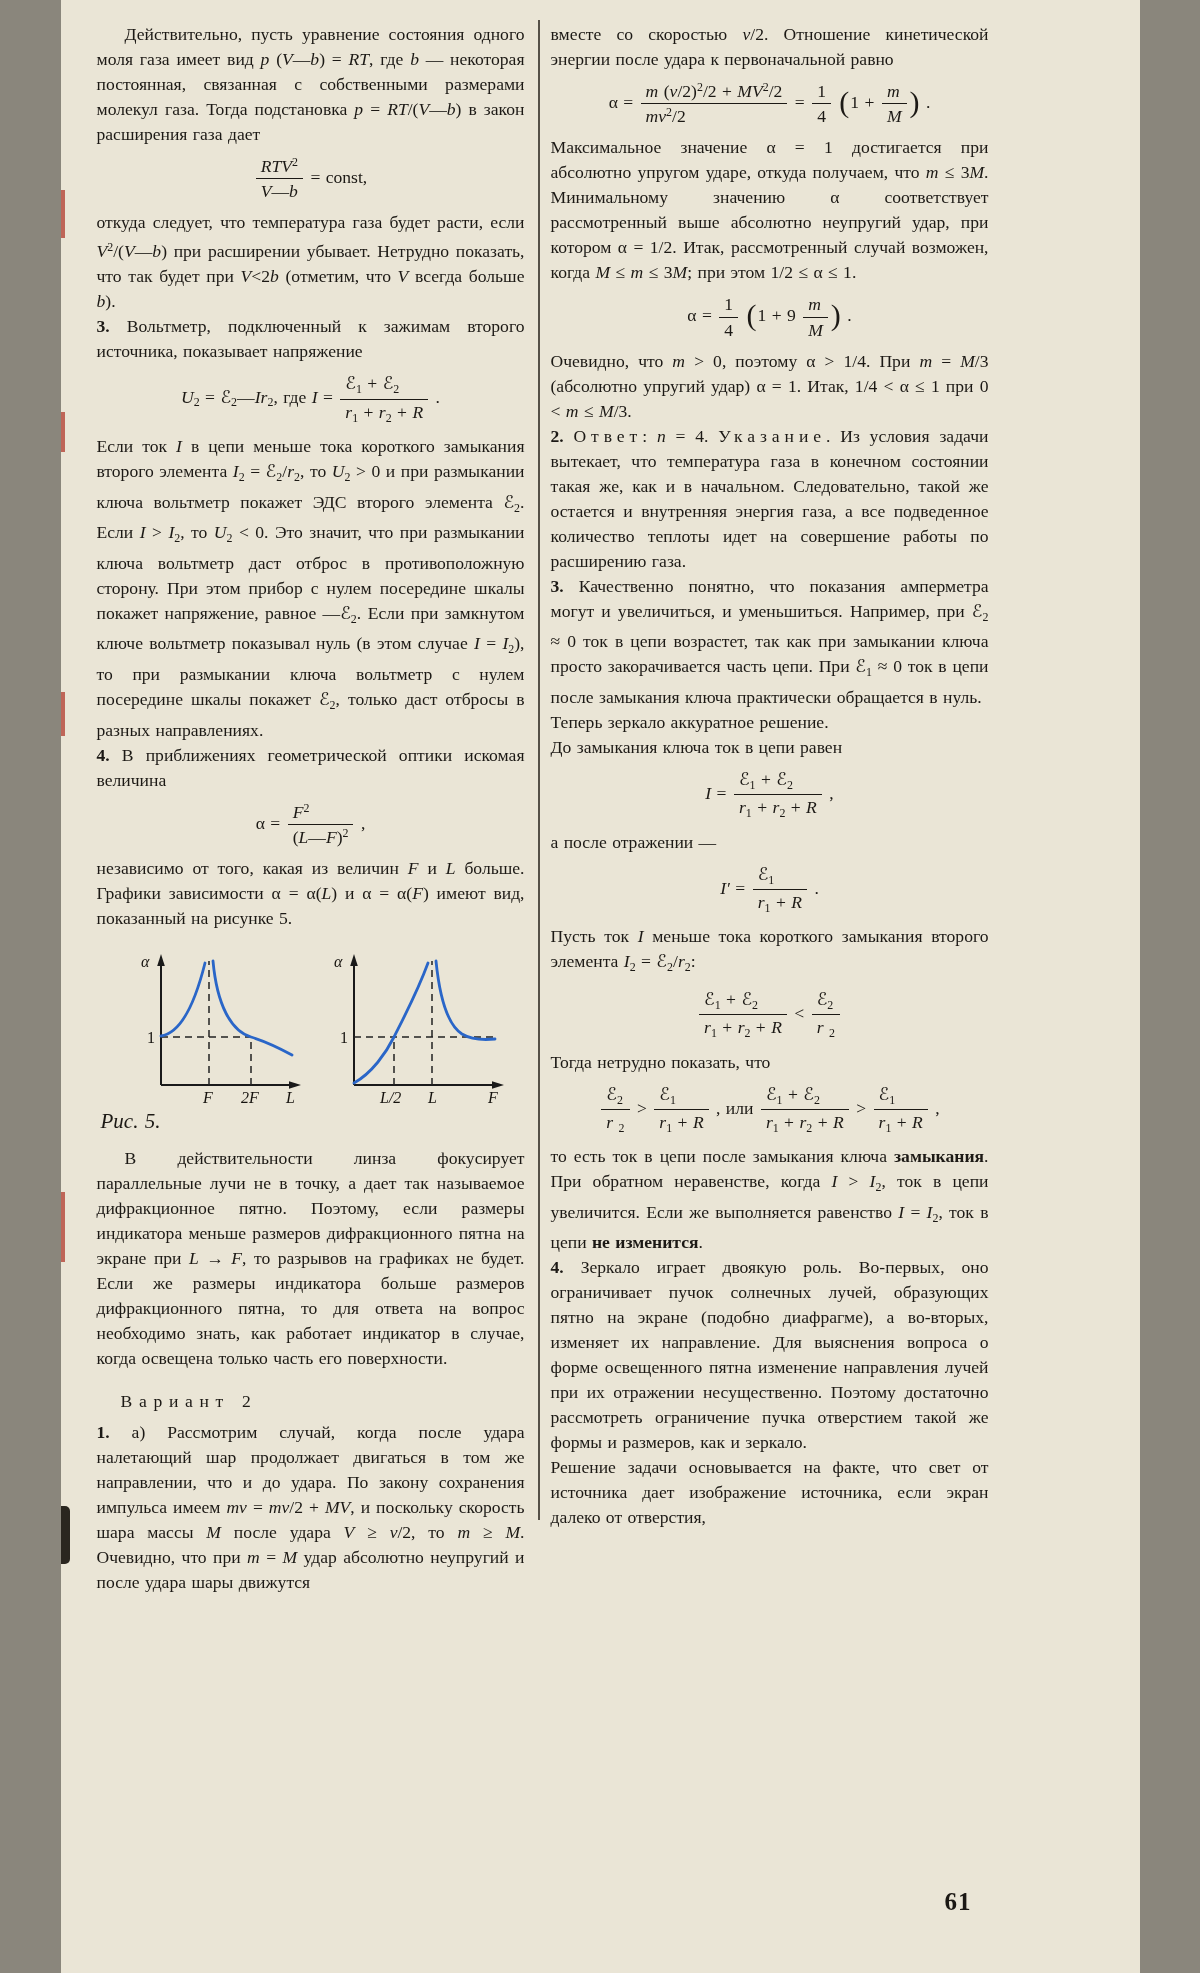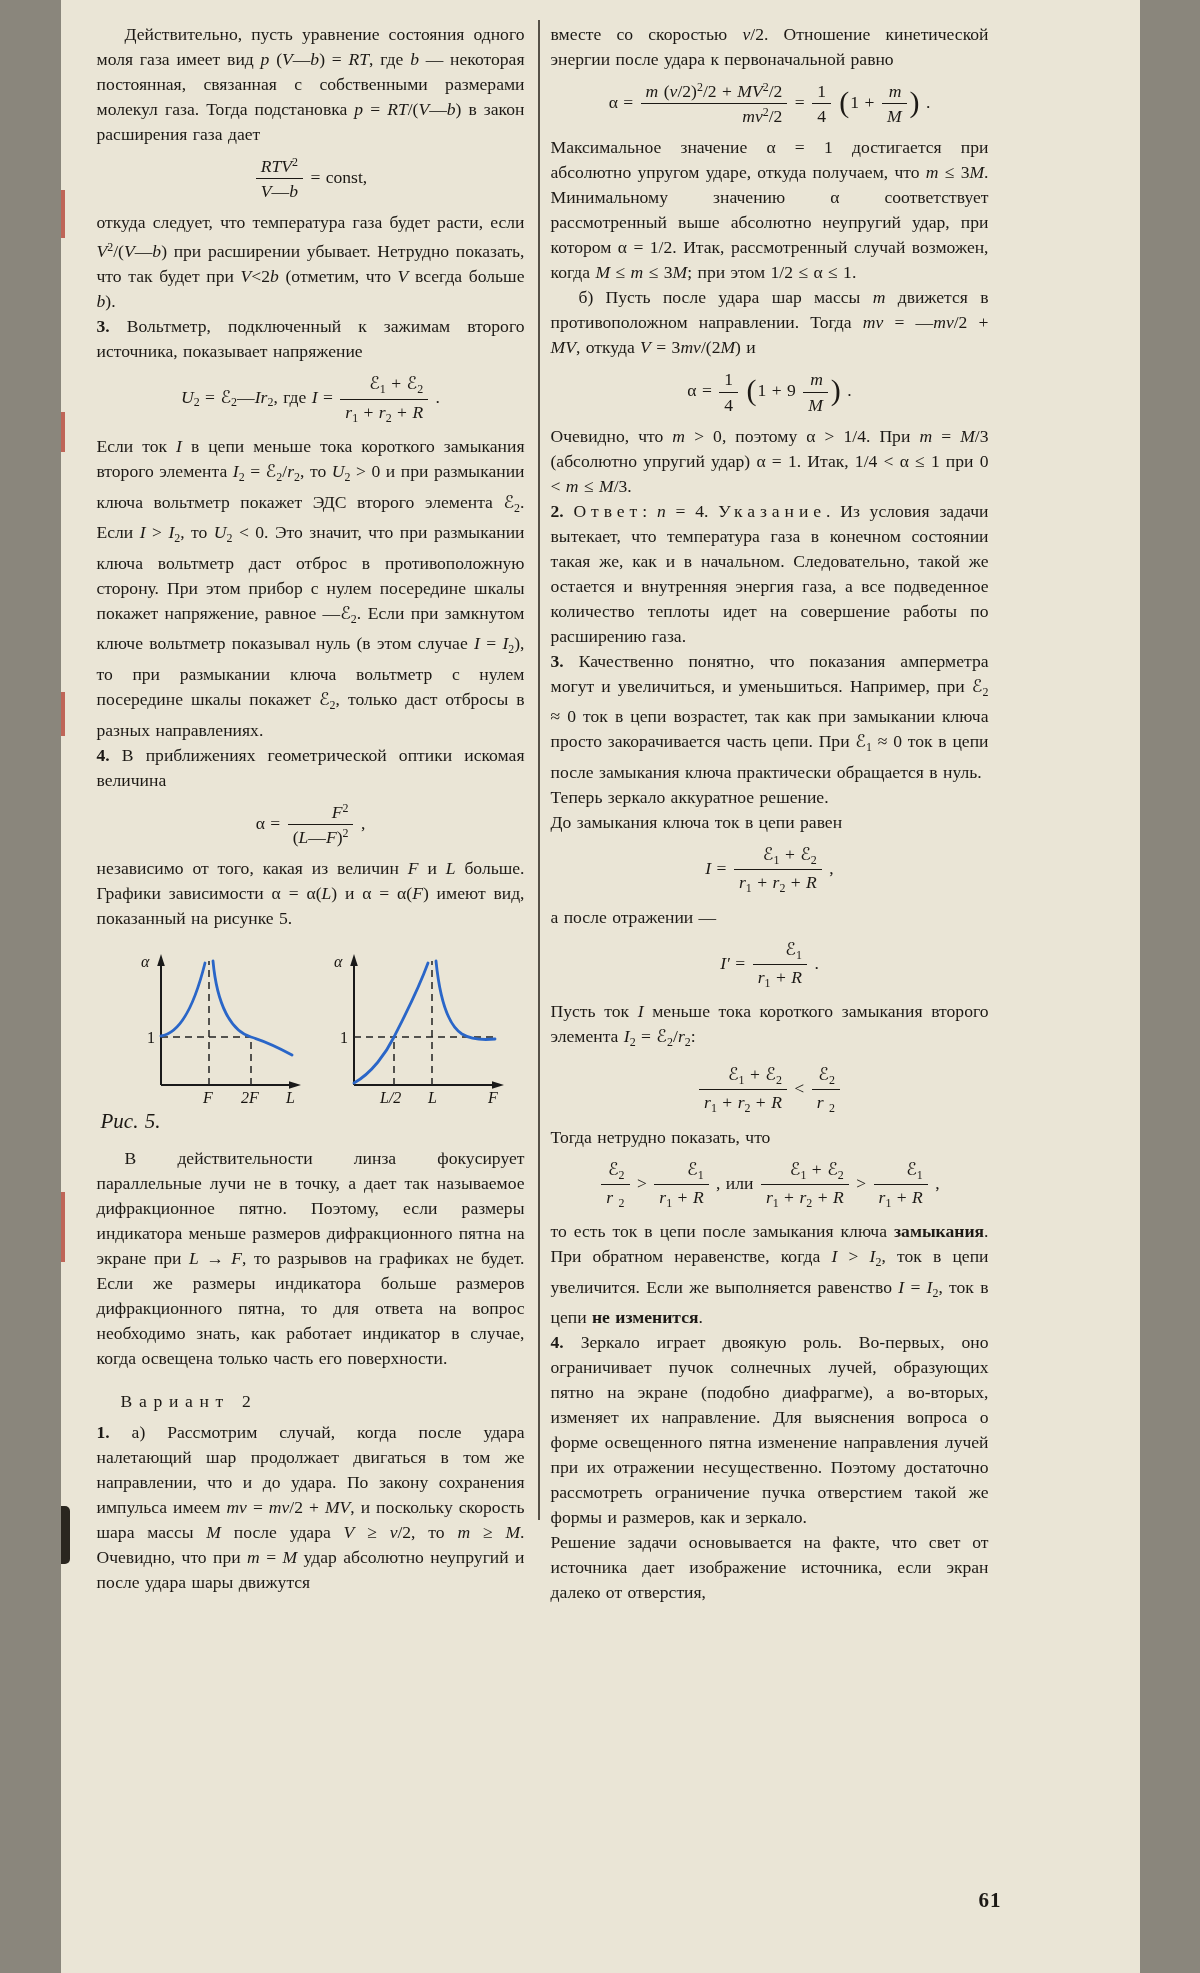--- a/index.html
+++ b/index.html
@@ -18,39 +18,39 @@
   }
   .col.left  { left:36px;  width:428px; }
   .col.right { left:490px; width:438px; }
   .divider {
     position:absolute; left:477px; top:20px; width:2px; height:1500px;
     background:#555047;
   }
   p.para { margin:0; }
   p.para.ind { text-indent:28px; }
   .formula { text-align:center; margin:9px 0; line-height:1.25; }
-  .frac { display:inline-block; vertical-align:middle; text-align:right; padding:0 2px; line-height:1.15; }
+  .frac { display:inline-block; vertical-align:middle; text-align:left; padding:0 2px; line-height:1.15; }
   .frac .num { display:block; padding:0 5px 2px; border-bottom:1.4px solid currentColor; }
   .frac .den { display:block; padding:2px 5px 0; }
   sub { font-size:68%; vertical-align:-0.3em; }
   sup { font-size:68%; vertical-align:0.5em; }
   .bigp { font-size:30px; font-weight:400; vertical-align:-4px; padding:0 1px; }
   .sp { letter-spacing:0.28em; }
   .heading { margin:18px 0 6px; text-indent:24px; letter-spacing:0.38em; }
   .figure { display:flex; gap:18px; margin:14px 0 0 34px; align-items:flex-end; }
   .caption { font-style:italic; font-size:21px; margin:2px 0 12px 4px; text-align:left; }
   .graph .axis   { stroke:#1a1a1a; stroke-width:2; fill:none; }
   .graph .arrow  { fill:#1a1a1a; stroke:none; }
   .graph .dash   { stroke:#222; stroke-width:1.5; stroke-dasharray:7 5; fill:none; }
   .graph .curve  { stroke: var(--curve, #2a66c8); stroke-width:2.8; fill:none; stroke-linecap:round; }
   .graph text    { font-family:"Liberation Serif","DejaVu Serif",serif; font-size:16px; fill:#15120e; }
   .graph text.it { font-style:italic; }
   .page-number {
     position:absolute; left:884px; top:1888px;
-    font-size:21px; font-weight:bold; letter-spacing:1px;margin-left:34px;
+    font-size:25px; font-weight:bold; letter-spacing:1px;
   }
   
   .artifact-red { position:absolute; left:0; width:4px; background:#b0392e; opacity:.75; }
   .artifact-smudge { position:absolute; left:0; top:1506px; width:9px; height:58px; background:#2a261f; border-radius:0 5px 5px 0; }
 </style>
 </head>
 <body>
 
 <div class="page" style="--paper: #eae5d6; --ink: #1c1915; --curve: #2a66c8;">
 
@@ -113,21 +113,20 @@
 
     <p class="para ind">В действительности линза фокусирует параллельные лучи не в точку, а дает так называемое дифракционное пятно. Поэтому, если размеры индикатора меньше размеров дифракционного пятна на экране при <i>L</i> → <i>F</i>, то разрывов на графиках не будет. Если же размеры индикатора больше размеров дифракционного пятна, то для ответа на вопрос необходимо знать, как работает индикатор в случае, когда освещена только часть его поверхности.</p>
     <div class="heading">Вариант 2</div>
     <p class="para"><b>1.</b> а) Рассмотрим случай, когда после удара налетающий шар продолжает двигаться в том же направлении, что и до удара. По закону сохранения импульса имеем <i>mv</i> = <i>mv</i>/2 + <i>MV</i>, и поскольку скорость шара массы <i>M</i> после удара <i>V</i> ≥ <i>v</i>/2, то <i>m</i> ≥ <i>M</i>. Очевидно, что при <i>m</i> = <i>M</i> удар абсолютно неупругий и после удара шары движутся</p>
   </div>
 
   <div class="col right">
     <p class="para">вместе со скоростью <i>v</i>/2. Отношение кинетической энергии после удара к первоначальной равно</p>
     <div class="formula">α = <span class="frac"><span class="num"><i>m</i> (<i>v</i>/2)<sup>2</sup>/2 + <i>MV</i><sup>2</sup>/2</span><span class="den"><i>mv</i><sup>2</sup>/2</span></span> = <span class="frac"><span class="num">1</span><span class="den">4</span></span> <span class="bigp">(</span>1 + <span class="frac"><span class="num"><i>m</i></span><span class="den"><i>M</i></span></span><span class="bigp">)</span> .</div>
     <p class="para">Максимальное значение α = 1 достигается при абсолютно упругом ударе, откуда получаем, что <i>m</i> ≤ 3<i>M</i>. Минимальному значению α соответствует рассмотренный выше абсолютно неупругий удар, при котором α = 1/2. Итак, рассмотренный случай возможен, когда <i>M</i> ≤ <i>m</i> ≤ 3<i>M</i>; при этом 1/2 ≤ α ≤ 1.</p>
-    <p class="para ind">б) Пусть после удара шар массы <i>m</i> движется в противоположном направлении. Тогда <i>mv</i> = —<i>mv</i>/2 + <i>MV</i>, откуда <i>V</i> = 3<i>mv</i>/(2<i>M</i>) и</p>
     <div class="formula">α = <span class="frac"><span class="num">1</span><span class="den">4</span></span> <span class="bigp">(</span>1 + 9 <span class="frac"><span class="num"><i>m</i></span><span class="den"><i>M</i></span></span><span class="bigp">)</span> .</div>
     <p class="para">Очевидно, что <i>m</i> &gt; 0, поэтому α &gt; 1/4. При <i>m</i> = <i>M</i>/3 (абсолютно упругий удар) α = 1. Итак, 1/4 &lt; α ≤ 1 при 0 &lt; <i>m</i> ≤ <i>M</i>/3.</p>
     <p class="para"><b>2.</b> <span class="sp">Ответ</span>: <i>n</i> = 4. <span class="sp">Указание</span>. Из условия задачи вытекает, что температура газа в конечном состоянии такая же, как и в начальном. Следовательно, такой же остается и внутренняя энергия газа, а все подведенное количество теплоты идет на совершение работы по расширению газа.</p>
     <p class="para"><b>3.</b> Качественно понятно, что показания амперметра могут и увеличиться, и уменьшиться. Например, при ℰ<sub>2</sub> ≈ 0 ток в цепи возрастет, так как при замыкании ключа просто закорачивается часть цепи. При ℰ<sub>1</sub> ≈ 0 ток в цепи после замыкания ключа практически обращается в нуль.</p>
     <p class="para">Теперь зеркало аккуратное решение.</p>
     <p class="para">До замыкания ключа ток в цепи равен</p>
     <div class="formula"><i>I</i> = <span class="frac"><span class="num">ℰ<sub>1</sub> + ℰ<sub>2</sub></span><span class="den"><i>r</i><sub>1</sub> + <i>r</i><sub>2</sub> + <i>R</i></span></span> ,</div>
     <p class="para">а после отражении —</p>
     <div class="formula"><i>I′</i> = <span class="frac"><span class="num">ℰ<sub>1</sub></span><span class="den"><i>r</i><sub>1</sub> + <i>R</i></span></span> .</div>
     <p class="para">Пусть ток <i>I</i> меньше тока короткого замыкания второго элемента <i>I</i><sub>2</sub> = ℰ<sub>2</sub>/<i>r</i><sub>2</sub>:</p>

